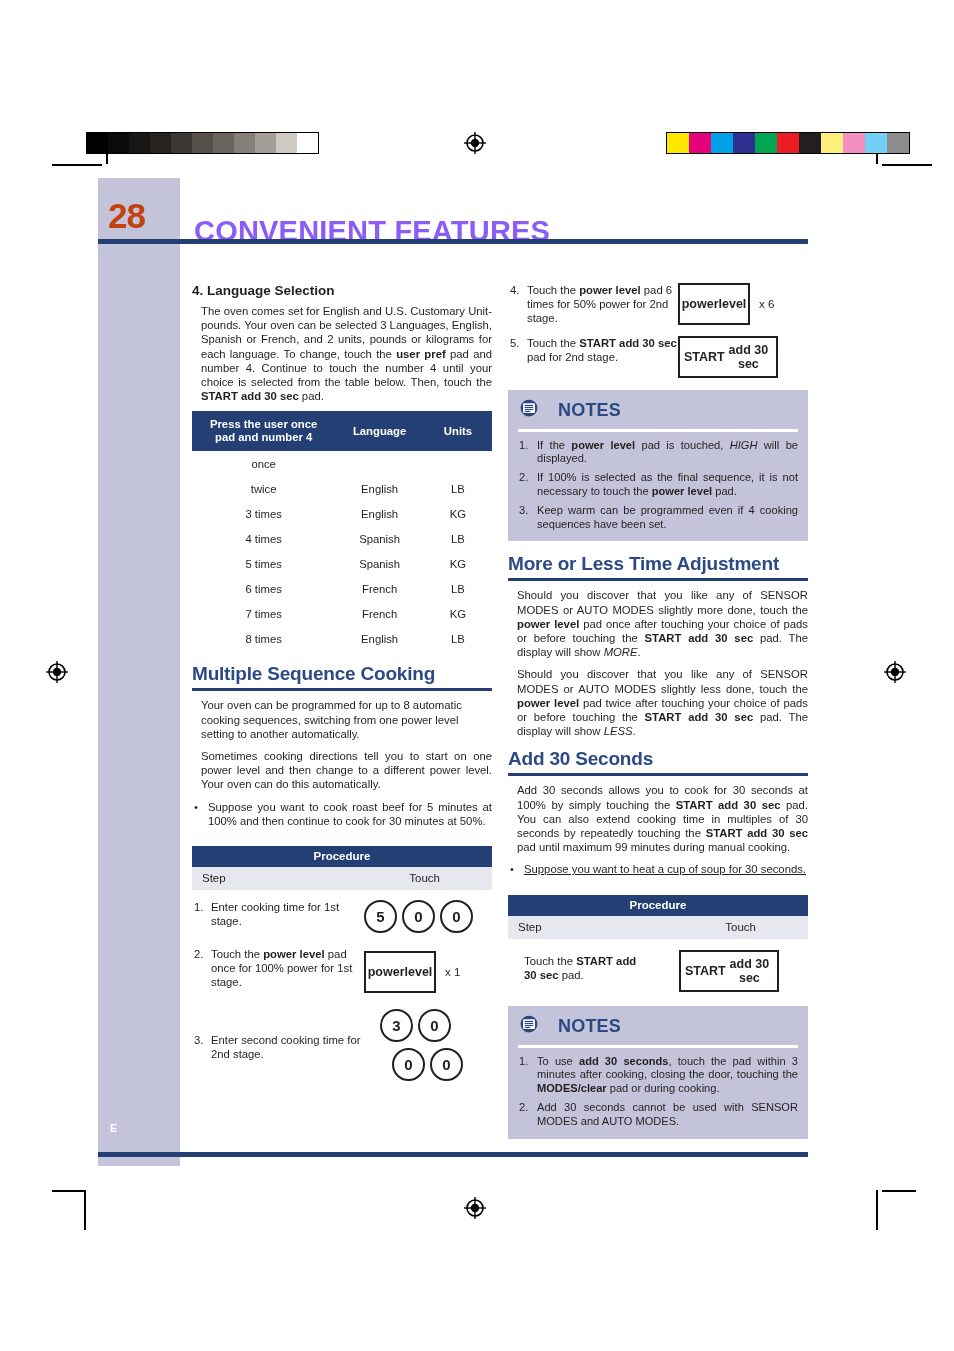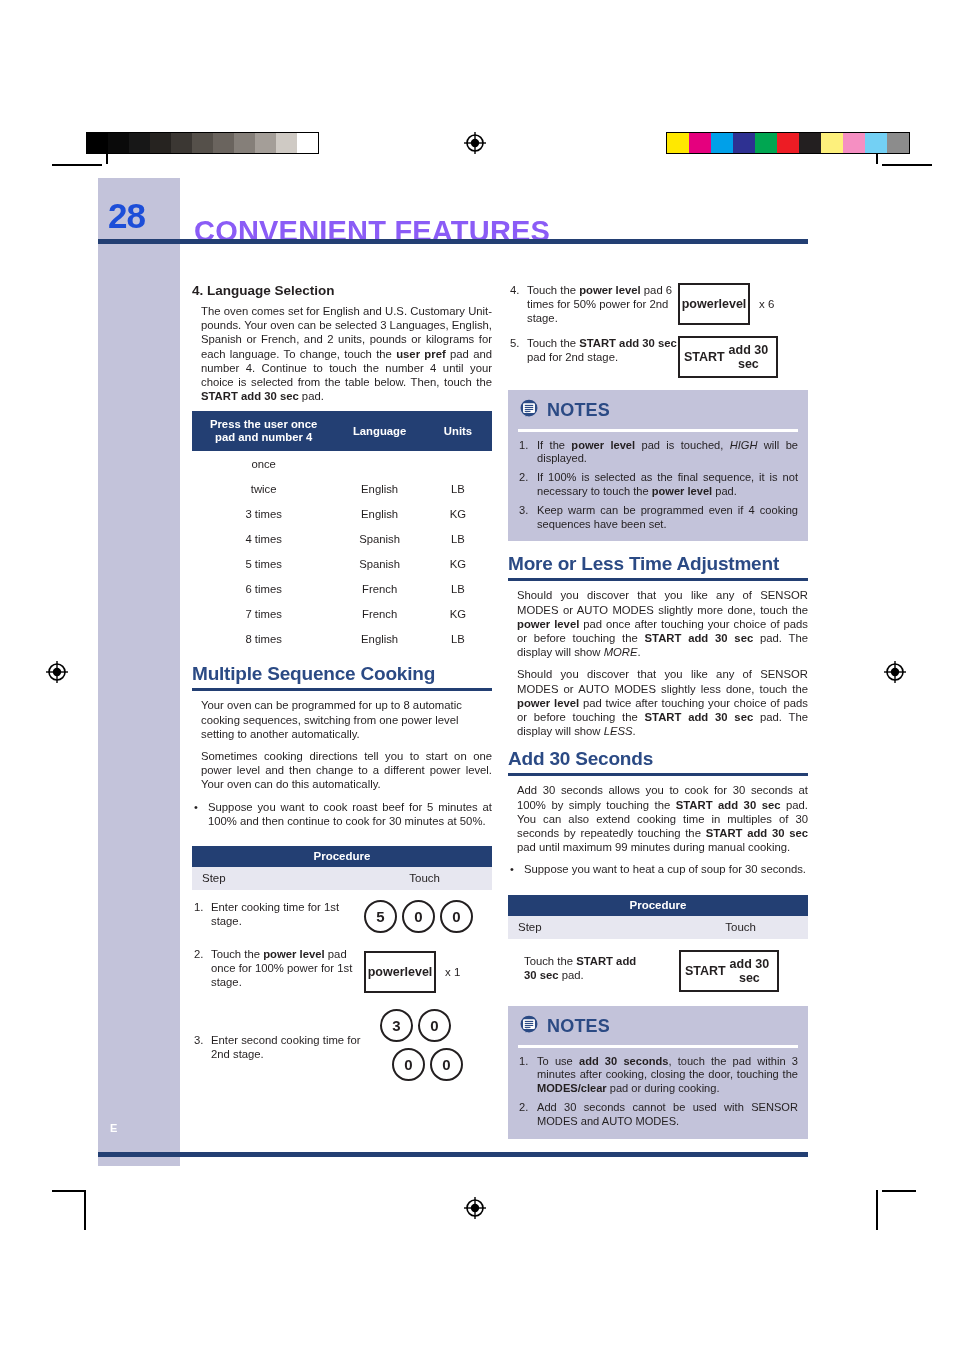--- a/index.html
+++ b/index.html
@@ -43,21 +43,21 @@
     position: absolute;
     left: 110px; top: 1122px;
     font-size: 11px; font-weight: bold; color: #ffffff;
     letter-spacing: .5px;
   }
 
   .page-number {
     position: absolute;
     left: 108px; top: 196px;
     font-size: 35px; font-weight: bold;
-    color: #1d4ed8;
+    color: #c2410c;
     letter-spacing: -1px;
   }
   .page-title {
     position: absolute;
     left: 194px; top: 196px;
     font-size: 29px; font-weight: bold;
     color: #8b5cf6;
     letter-spacing: .2px;
   }
   .header-rule {
@@ -180,21 +180,21 @@
     font-size: 11.5px; color: #231f20; margin-left: 4px;
   }
 
   
   .notes {
     background: #c3c3da;
     padding: 8px 10px 10px 10px;
     margin-top: 2px;
   }
   .notes-head {
-    display: flex; align-items: center; gap: 7px;
+    display: flex; align-items: center; gap: 18px;
     padding-bottom: 3px;
   }
   .notes-head .label {
     font-size: 18px; font-weight: bold; color: #2b4a84;
     letter-spacing: .2px;
   }
   .notes-rule { height: 3px; background: #ffffff; margin: 2px 0 7px 0; }
   ol.note-list { margin: 0; padding: 0; list-style: none; }
   ol.note-list > li {
     position: relative;
@@ -467,21 +467,21 @@
 
   <h2 class="sec-head" style="margin-top:12px;">More or Less Time Adjustment</h2>
   <div class="sec-rule"></div>
   <p class="body">Should you discover that you like any of SENSOR MODES or AUTO MODES slightly more done, touch the <b>power level</b> pad once after touching your choice of pads or before touching the <b>START add 30 sec</b> pad. The display will show <i class="it">MORE</i>.</p>
   <p class="body">Should you discover that you like any of SENSOR MODES or AUTO MODES slightly less done, touch the <b>power level</b> pad twice after touching your choice of pads or before touching the <b>START add 30 sec</b> pad. The display will show <i class="it">LESS</i>.</p>
 
   <h2 class="sec-head" style="margin-top:10px;">Add 30 Seconds</h2>
   <div class="sec-rule"></div>
   <p class="body">Add 30 seconds allows you to cook for 30 seconds at 100% by simply touching the <b>START add 30 sec</b> pad. You can also extend cooking time in multiples of 30 seconds by repeatedly touching the <b>START add 30 sec</b> pad until maximum 99 minutes during manual cooking.</p>
   <ul class="bullets">
-    <li style="text-align:left;">Suppose you want to heat a cup of soup for 30 seconds.</li>
+    <li style="text-align:left;text-decoration:underline;">Suppose you want to heat a cup of soup for 30 seconds.</li>
   </ul>
 
   <div class="proc">
     <div class="proc-title">Procedure</div>
     <div class="proc-subhead">
       <span>Step</span>
       <span style="margin-right:42px;">Touch</span>
     </div>
     <div class="proc-row" style="padding:11px 0 11px 0;">
       <div class="proc-step" style="width:165px; padding-left:16px; padding-top:4px;">

